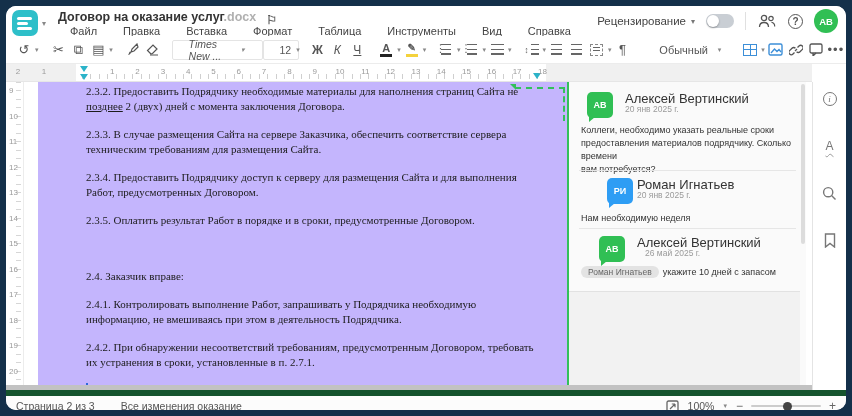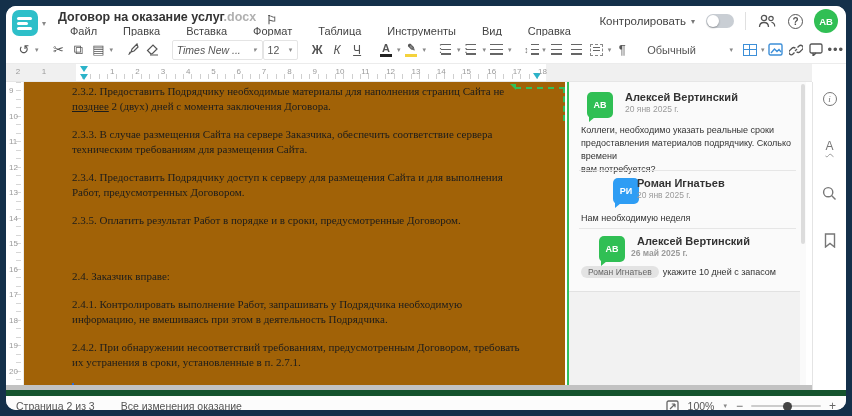--- a/index.html
+++ b/index.html
@@ -28,21 +28,21 @@
   .vdiv { width:1px; height:18px; background:#e0e0e0; }
   .hicon { width:20px; height:20px; display:flex; align-items:center; justify-content:center; color:#555; }
   .help-circle { width:15px; height:15px; border:1.4px solid #555; border-radius:50%; font-size:10px; color:#555; display:flex; align-items:center; justify-content:center; font-weight:bold; }
   .avatar { width:24px; height:24px; border-radius:50%; background:#30bf54; color:#fff; font-size:9.5px; font-weight:bold; display:flex; align-items:center; justify-content:center; }
 
   
   .toolbar { position:absolute; left:0; top:30px; right:0; height:28px; background:#fff; border-bottom:1px solid #ececec; display:flex; align-items:center; padding-left:8px; font-size:13px; color:#555; }
   .tbtn { height:22px; min-width:20px; padding:0 2px; display:flex; align-items:center; justify-content:center; border-radius:2px; color:#555; }
   .tcaret { font-size:7px; color:#888; padding:0 1px; }
   .tgap { width:9px; }
-  .tsel { height:20px; border:1px solid #e4e4e4; border-radius:2px; display:flex; align-items:center; font-size:10.5px; color:#555; padding:0 4px; gap:4px; }
+  .tsel { height:20px; border:1px solid #e4e4e4; border-radius:2px; display:flex; align-items:center; font-size:10.5px; color:#555; padding:0 16px; gap:4px; }
   .fontname { width:92px; justify-content:space-between; font-style:italic; }
   .fontsize { width:36px; justify-content:space-between; font-style:normal; }
   .fmt { font-size:12px; font-weight:bold; width:18px; }
   .fmt.i { font-style:italic; font-weight:normal; }
   .fmt.u { text-decoration:underline; font-weight:normal; }
   .colorbtn { flex-direction:column; line-height:10px; font-size:11px; font-weight:bold; }
   .colorbar { width:12px; height:3px; margin-top:1px; }
   .lines-icon { width:13px; height:11px; background:repeating-linear-gradient(to bottom,#666 0 1.3px,transparent 1.3px 4.6px); }
   .lines-icon.bullets { width:10px; position:relative; }
   .lines-icon.bullets::before { content:"⋮"; position:absolute; left:-6px; top:-2px; font-size:11px; color:#666; }
@@ -68,42 +68,42 @@
   .marker { position:absolute; width:0; height:0; border-left:4px solid transparent; border-right:4px solid transparent; border-top:6px solid #2bb3c9; }
   .m-left-top { left:74px; top:2px; }
   .m-left-bot { left:74px; top:10px; }
   .m-right { left:527px; top:9px; }
 
   
   .main { position:absolute; left:0; top:76px; right:0; bottom:20px; background:#fff; overflow:hidden; }
   .v-ruler { position:absolute; left:0; top:0; width:18px; bottom:5px; background:#fff; border-right:1px solid #ececec; }
   .v-ruler::before { content:''; position:absolute; top:0; bottom:0; right:2px; width:5px;
       background:repeating-linear-gradient(to bottom,#d6d6d6 0 1px,transparent 1px 8.5px); }
-  .page { position:absolute; left:18px; top:0; width:541px; bottom:5px; background:#a16207; }
+  .page { position:absolute; left:32px; top:0; width:541px; bottom:5px; background:#c4b5fd; }
   .doc-text { position:absolute; left:48px; top:2px; width:474px; font-family:"Liberation Serif", serif; font-size:11px; line-height:15px; color:#1c1c1c; }
   .doc-text p { white-space:pre-line; margin-bottom:13px; }
   .doc-text p.big-before { margin-top:41px; }
   .doc-text p.small-before { margin-top:3px; }
   .doc-text .u { text-decoration:underline; }
   .caret-cursor { width:1.5px; height:15px; background:#2f6bd8; margin-top:6px; }
 
   .comment-anchor-line { position:absolute; left:509px; top:5px; width:50px; border-top:2px dashed #33c05a; }
   .comment-anchor-vline { position:absolute; left:557px; top:5px; height:34px; border-left:2px dashed #33c05a; }
   .comment-anchor-arrow { position:absolute; left:504px; top:2px; width:0; height:0; border-top:6px solid #33c05a; border-left:6px solid transparent; }
 
   
   .comments-panel { position:absolute; left:561px; top:0; width:239px; bottom:5px; background:#f2f2f2; border-left:2px solid #33c05a; }
   .comment-card { position:absolute; left:0; right:0; top:0; height:210px; background:#fafafa; border-bottom:1px solid #e2e2e2; }
   .cavatar { position:absolute; width:26px; height:26px; border-radius:5px; color:#fff; font-size:9px; font-weight:bold; display:flex; align-items:center; justify-content:center; }
   .cavatar::after { content:''; position:absolute; left:2px; bottom:-4px; border-top:5px solid inherit; width:0; height:0; border-top:5px solid; border-right:6px solid transparent; }
   .cavatar.green { background:#30bf54; color:#fff; }
   .cavatar.green::after { border-top-color:#30bf54; }
   .cavatar.blue { background:#2e9df4; }
   .cavatar.blue::after { border-top-color:#2e9df4; }
-  .cname { position:absolute; font-size:11px; font-weight:bold; color:#333; }
+  .cname { position:absolute; font-size:13px; font-weight:normal; color:#333; }
   .cdate { position:absolute; font-size:8.5px; color:#9a9a9a; }
   .cbody { position:absolute; font-size:9px; color:#333; line-height:1.45; white-space:pre-line; }
   .cdivider { position:absolute; left:10px; right:10px; height:1px; background:#e6e6e6; }
   .mention-row { position:absolute; font-size:9px; color:#333; display:flex; align-items:center; gap:4px; }
   .mention-chip { background:#e3e3e3; color:#666; border-radius:8px; padding:1px 7px; font-size:8.5px; }
 
   .comments-scrollbar { position:absolute; left:794px; top:0; width:6px; bottom:5px; background:#fafafa; }
   .comments-scrollbar .thumb { position:absolute; left:1px; top:2px; width:4px; height:160px; border-radius:2px; background:#dcdcdc; }
 
   .bottom-strip { position:absolute; left:0; right:34px; bottom:0; height:5px; background:#c2c2c2; }
@@ -143,21 +143,21 @@
       <span>Файл</span>
       <span>Правка</span>
       <span>Вставка</span>
       <span>Формат</span>
       <span>Таблица</span>
       <span>Инструменты</span>
       <span>Вид</span>
       <span>Справка</span>
     </div>
     <div class="header-right">
-      <span class="review-label">Контролировать</span>
+      <span class="review-label">Рецензирование</span>
       <span class="review-caret">▾</span>
       <div class="toggle">
           <div class="knob"></div>
         </div>
       <div class="vdiv"></div>
       <div class="hicon">
         <svg width="18" height="14" viewBox="0 0 18 14">
             <circle cx="6" cy="4" r="2.6" fill="none" stroke="#555" stroke-width="1.3"></circle>
             <path d="M1.5 13 c0-3 2-4.5 4.5-4.5 s4.5 1.5 4.5 4.5" fill="none" stroke="#555" stroke-width="1.3"></path>
             <circle cx="13" cy="4.5" r="2.2" fill="none" stroke="#555" stroke-width="1.2"></circle>
@@ -348,30 +348,30 @@
 
         <div class="cavatar green" style="left:18px; top:10px;">АВ</div>
         <div class="cname" style="left:56px; top:9px;">Алексей Вертинский</div>
         <div class="cdate" style="left:56px; top:22px;">20 янв 2025 г.</div>
         <div class="cbody" style="left:12px; top:42px; width:224px;">Коллеги, необходимо указать реальные сроки
 предоставления материалов подрядчику. Сколько времени
 вам потребуется?</div>
 
         <div class="cdivider" style="top:88px;"></div>
 
-        <div class="cavatar blue" style="left:44px; top:96px;">РИ</div>
+        <div class="cavatar blue" style="left:38px; top:96px;">РИ</div>
         <div class="cname" style="left:68px; top:95px;">Роман Игнатьев</div>
         <div class="cdate" style="left:68px; top:108px;">20 янв 2025 г.</div>
         <div class="cbody" style="left:12px; top:130px; width:224px;">Нам необходимую неделя</div>
 
         <div class="cdivider" style="top:146px;"></div>
 
         <div class="cavatar green" style="left:30px; top:154px;">АВ</div>
         <div class="cname" style="left:68px; top:153px;">Алексей Вертинский</div>
-        <div class="cdate" style="left:62px; top:166px;font-weight:bold;">26 май 2025 г.</div>
+        <div class="cdate" style="left:76px; top:166px;">26 май 2025 г.</div>
         <div class="mention-row" style="left:12px; top:184px;">
           <span class="mention-chip">Роман Игнатьев</span>
           <span>укажите 10 дней с запасом</span>
         </div>
       </div>
     </div>
 
     <div class="comments-scrollbar">
         <div class="thumb"></div>
       </div>

